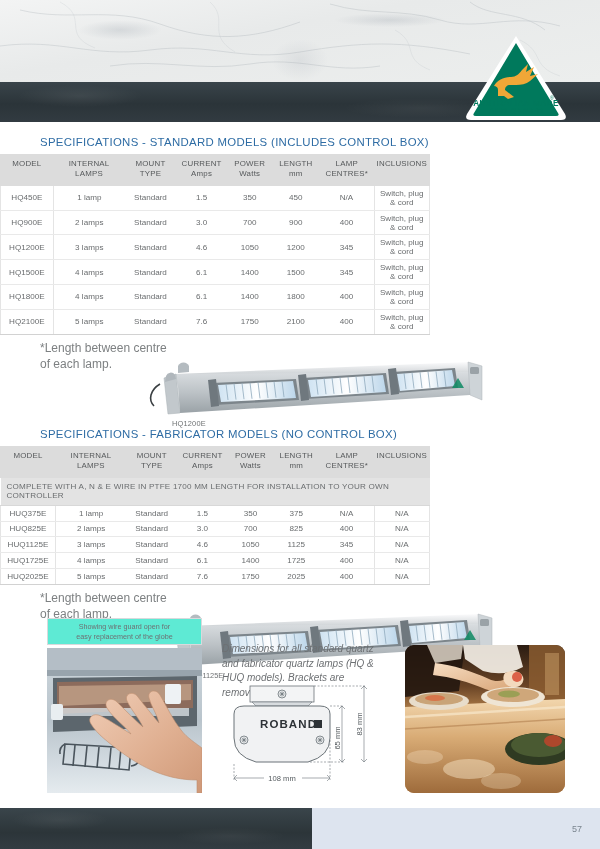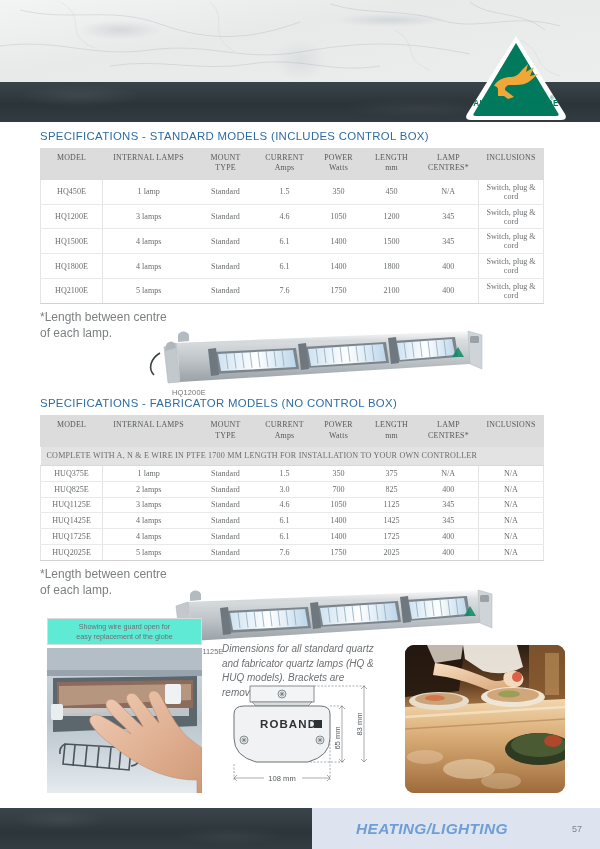--- a/index.html
+++ b/index.html
@@ -27,31 +27,31 @@
     background:
       radial-gradient(ellipse 90px 16px at 80px 14px, rgba(255,255,255,.07), transparent 70%),
       radial-gradient(ellipse 110px 14px at 420px 26px, rgba(255,255,255,.05), transparent 70%),
       linear-gradient(180deg, #39444a 0%, #2b3439 55%, #323b41 100%);
   }
 
   
   .aus-logo { position: absolute; left: 464px; top: 34px; width: 104px; height: 88px; }
 
   
-  .content { position: absolute; top: 116px; left: 0; width: 600px; }
+  .content { position: absolute; top: 122px; left: 0; width: 600px; }
 
   .sec-title {
     color: #2e6ca4;
     font-size: 11.4px;
     letter-spacing: .32px;
     font-weight: 400;
     margin: 0 0 6px 40px;
   }
 
-  table.spec { width: 504px; margin-left: 40px; border-collapse: collapse; font-family: Liberation Serif, serif; }
+  table.spec { width: 430px; border-collapse: collapse; }
   table.spec thead th {
     background: #dcdcdc;
     color: #56595b;
     font-size: 7.9px;
     font-weight: 400;
     letter-spacing: .22px;
     padding: 5px 2px 6px;
     text-align: center;
     vertical-align: top;
     line-height: 1.32;
@@ -190,20 +190,30 @@
       </thead>
       <tbody>
           <tr>
             <td class="model side-rule">HQ450E</td>
             <td class="">1 lamp</td>
             <td class="">Standard</td>
             <td class="">1.5</td>
             <td class="">350</td>
             <td class="">450</td>
             <td class="">N/A</td>
+            <td class="side-rule">Switch, plug &amp; cord</td>
+          </tr>
+          <tr>
+            <td class="model side-rule">HQ900E</td>
+            <td class="">2 lamps</td>
+            <td class="">Standard</td>
+            <td class="">3.0</td>
+            <td class="">700</td>
+            <td class="">900</td>
+            <td class="">400</td>
             <td class="side-rule">Switch, plug &amp; cord</td>
           </tr>
           <tr>
             <td class="model side-rule">HQ1200E</td>
             <td class="">3 lamps</td>
             <td class="">Standard</td>
             <td class="">4.6</td>
             <td class="">1050</td>
             <td class="">1200</td>
             <td class="">345</td>
@@ -366,30 +376,20 @@
             <td class="">400</td>
             <td class="side-rule">N/A</td>
           </tr>
           <tr>
             <td class="model side-rule">HUQ1125E</td>
             <td class="">3 lamps</td>
             <td class="">Standard</td>
             <td class="">4.6</td>
             <td class="">1050</td>
             <td class="">1125</td>
-            <td class="">345</td>
-            <td class="side-rule">N/A</td>
-          </tr>
-          <tr>
-            <td class="model side-rule">HUQ1425E</td>
-            <td class="">4 lamps</td>
-            <td class="">Standard</td>
-            <td class="">6.1</td>
-            <td class="">1400</td>
-            <td class="">1425</td>
             <td class="">345</td>
             <td class="side-rule">N/A</td>
           </tr>
           <tr>
             <td class="model side-rule">HUQ1725E</td>
             <td class="">4 lamps</td>
             <td class="">Standard</td>
             <td class="">6.1</td>
             <td class="">1400</td>
             <td class="">1725</td>
@@ -619,16 +619,15 @@
 
     <ellipse cx="64" cy="124" rx="26" ry="10" fill="#fbeccf" opacity=".45"></ellipse>
     <ellipse cx="20" cy="112" rx="18" ry="7" fill="#fbeccf" opacity=".3"></ellipse>
     <ellipse cx="96" cy="136" rx="20" ry="8" fill="#fbeccf" opacity=".28"></ellipse>
   </svg>
 </div>
 
 <div class="footer">
   <div class="footer-dark"></div>
   <div class="footer-light">
-    <span class="footer-title">HEATING/LIGHTING</span>
     <span class="footer-page">57</span>
   </div>
 </div>
 
 </body></html>

